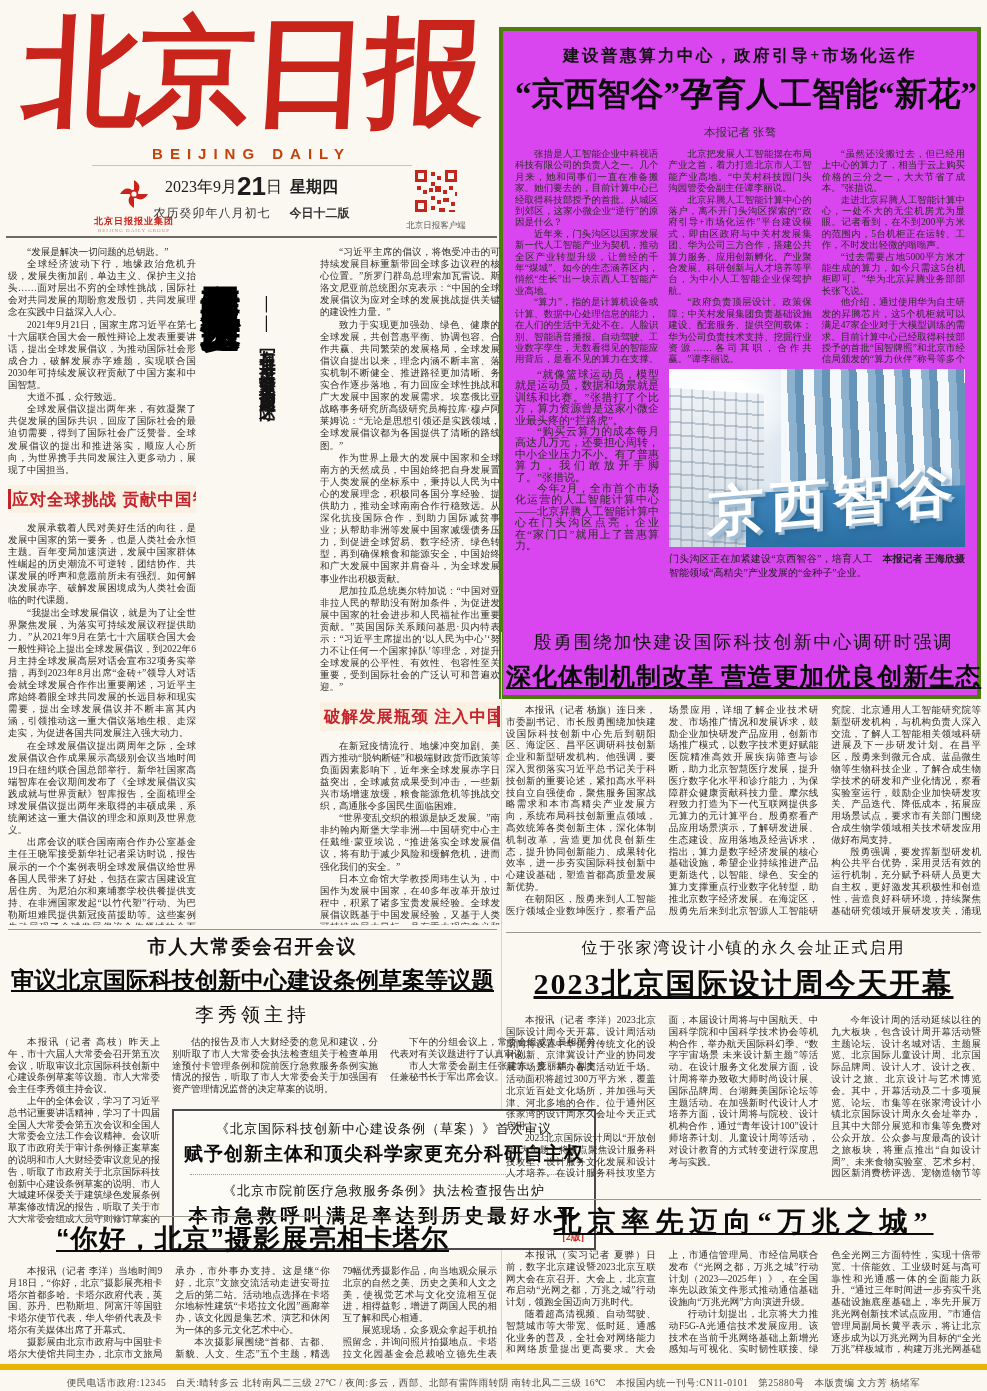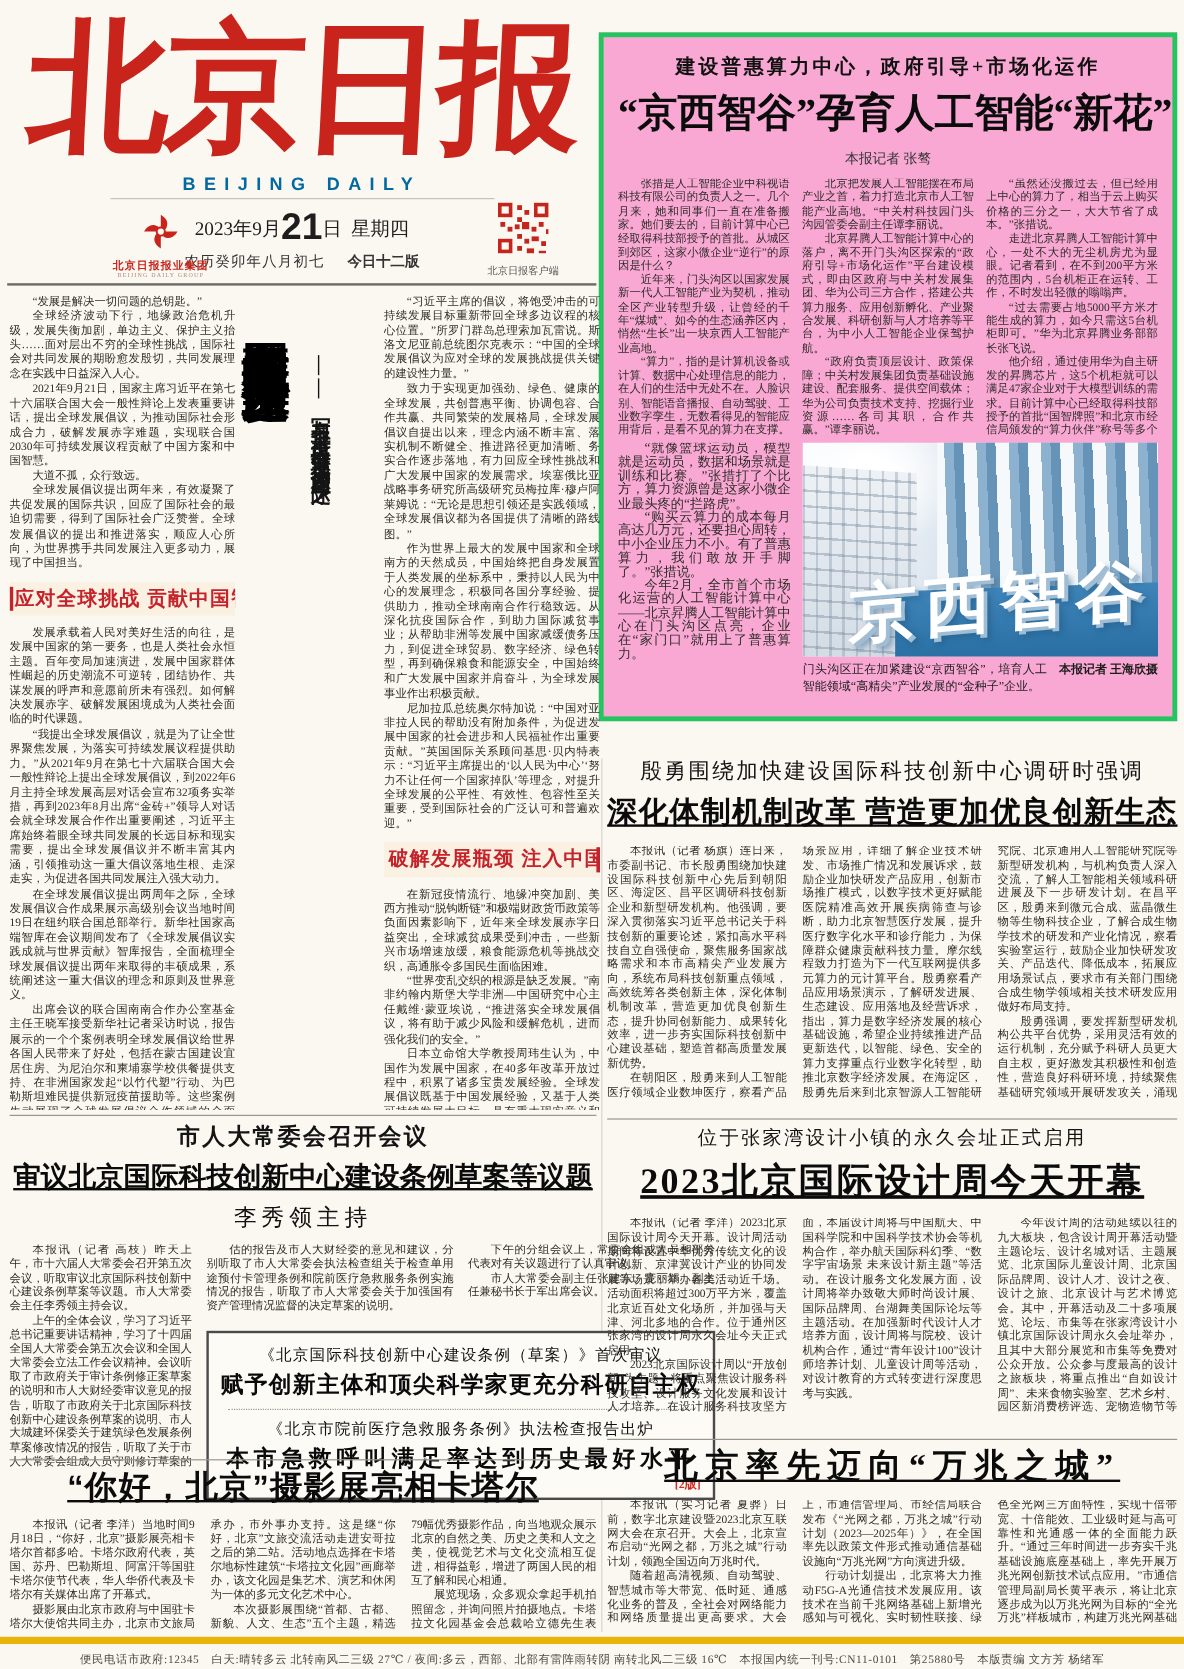--- a/index.html
+++ b/index.html
@@ -14,41 +14,41 @@
   .vrule { position:absolute; border-left:1px solid #d8d4ca; }
 
   
   .masthead { position:absolute; left:6px; top:4px; width:491px; height:234px; border-bottom:2px solid #6d6a63; }
   .mast-title {
     text-align:center; font-size:118px; line-height:1.18; font-weight:bold;
     color:#c9241c; letter-spacing:-4px; transform:skewX(-3deg);
     font-family:"Liberation Serif","DejaVu Serif",serif; white-space:nowrap;
   }
   .mast-en {
-    width:320px; margin:2px auto 0; text-align:center; color:#0369a1;
+    width:320px; margin:2px auto 0; text-align:center; color:#c2410c;
     font-family:"Liberation Sans","DejaVu Sans",sans-serif;
     font-size:15px; font-weight:bold; letter-spacing:7px;
     border-bottom:1px solid #c2c2c2; padding-bottom:3px;
   }
   .mast-date { text-align:center; margin-top:5px; font-size:16px; color:#1d1d1d; }
-  .mast-date .big-day { font-size:31px; font-weight:bold; font-family:"Liberation Sans","DejaVu Sans",sans-serif; vertical-align:-3px;margin-top:28px; }
-  .mast-date .wk { font-weight:normal; margin-left:8px; }
+  .mast-date .big-day { font-size:26px; font-weight:bold; font-family:"Liberation Sans","DejaVu Sans",sans-serif; vertical-align:-3px;margin-top:28px; }
+  .mast-date .wk { font-weight:bold; margin-left:8px; }
   .mast-sub { text-align:center; margin-top:3px; font-size:12px; color:#333; }
   .mast-sub .lunar { letter-spacing:1px; }
   .mast-sub .edition { font-weight:bold; margin-left:16px; }
   .group-logo { position:absolute; left:78px; bottom:3px; width:100px; text-align:center; }
   .group-logo .gname { font-size:9px; color:#c9241c; font-weight:bold; letter-spacing:1px; }
   .group-logo .gen { font-size:5px; color:#b0887e; letter-spacing:1px; }
   .mast-qr { position:absolute; right:26px; bottom:4px; width:70px; text-align:center; }
   .mast-qr .qlabel { font-size:8.5px; color:#555; margin-top:2px; }
 
   
   .lead-box {
-    position:absolute; left:499px; top:27px; width:482px; height:574px;
-    border:4px solid #22c55e; background:#f9a8d4; padding:8px 12px 6px;
+    position:absolute; left:499px; top:27px; width:482px; height:672px;
+    border:4px solid #4d7c0f; background:#d946ef; padding:8px 12px 6px;
   }
   .lead-kicker { text-align:center; font-size:16.5px; letter-spacing:2.5px; color:#111; margin-top:6px; font-weight:bold; }
   .lead-headline { text-align:center; font-size:33px; font-weight:bold; color:#0c0c0c; margin-top:5px; white-space:nowrap; }
   .lead-byline { text-align:center; font-size:11.5px; color:#333; margin:8px 0 9px; }
   .lead-cols { display:flex; gap:10px; }
   .lead-col { flex:1; height:214px; overflow:hidden; font-size:9.5px; line-height:11.4px; }
   .lead-bottom { display:flex; gap:10px; margin-top:6px; }
   .lead-ext { width:144px; height:222px; overflow:hidden; font-size:11px; line-height:11.4px; flex:none; }
   .lead-photo-stack { flex:1; }
   .photo { position:relative; height:178px; overflow:hidden;

